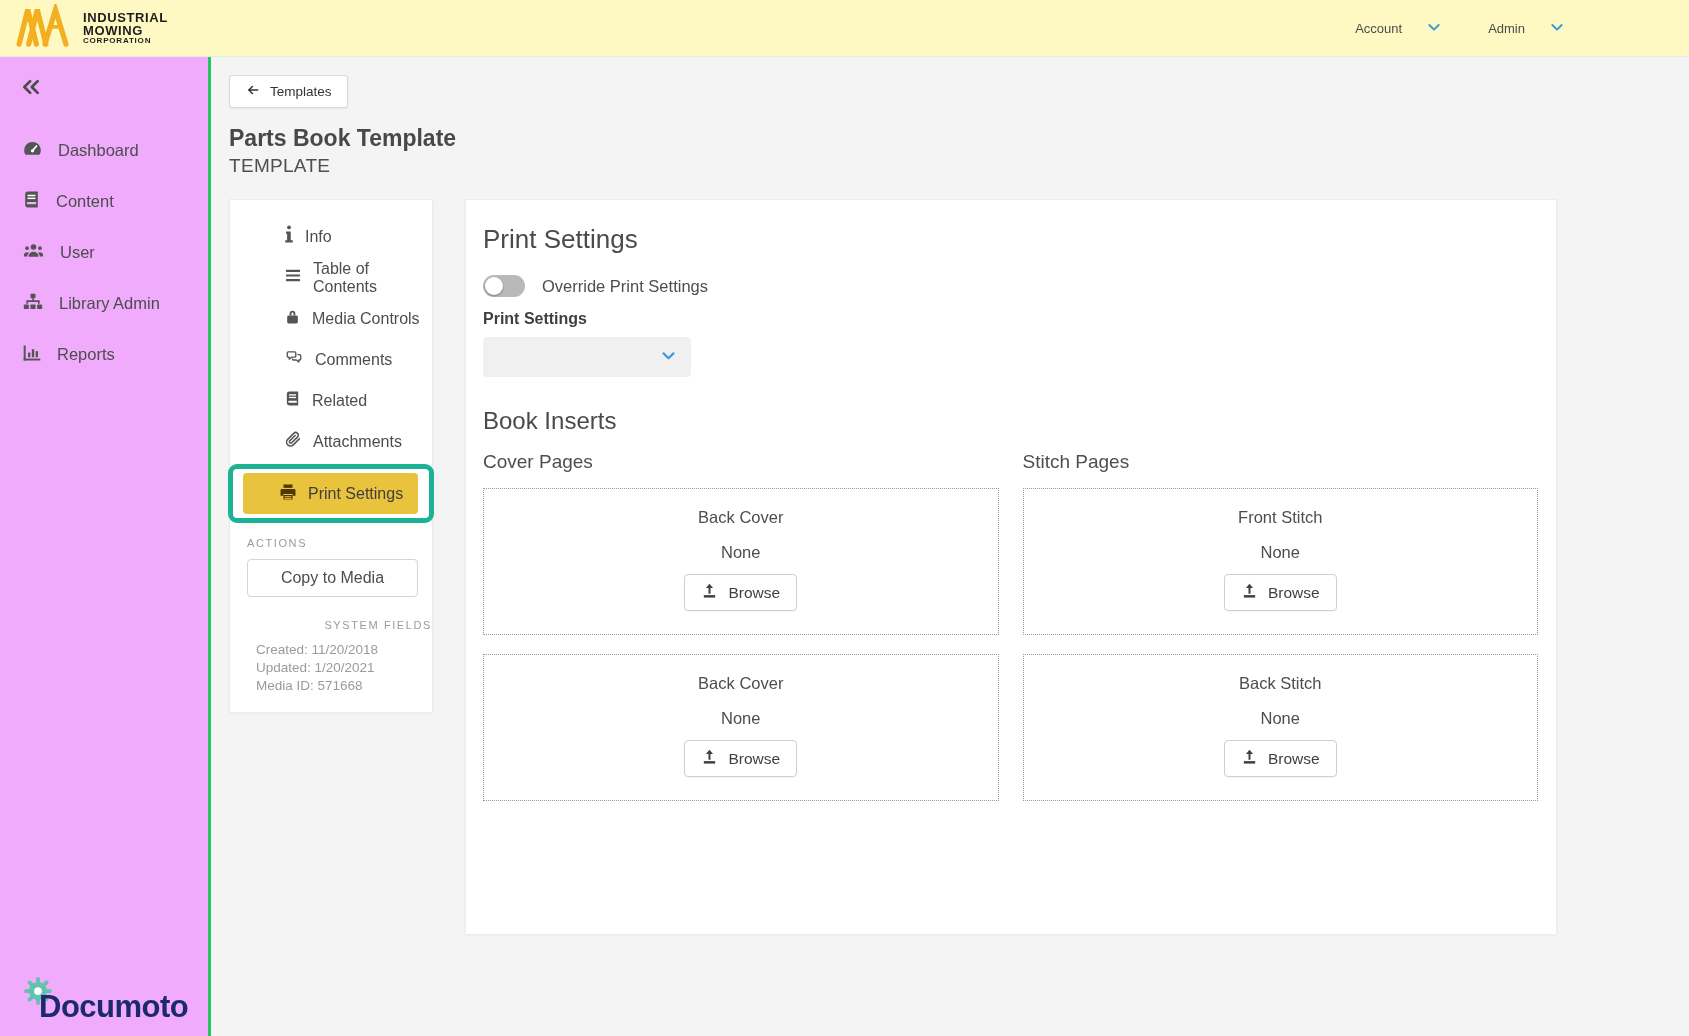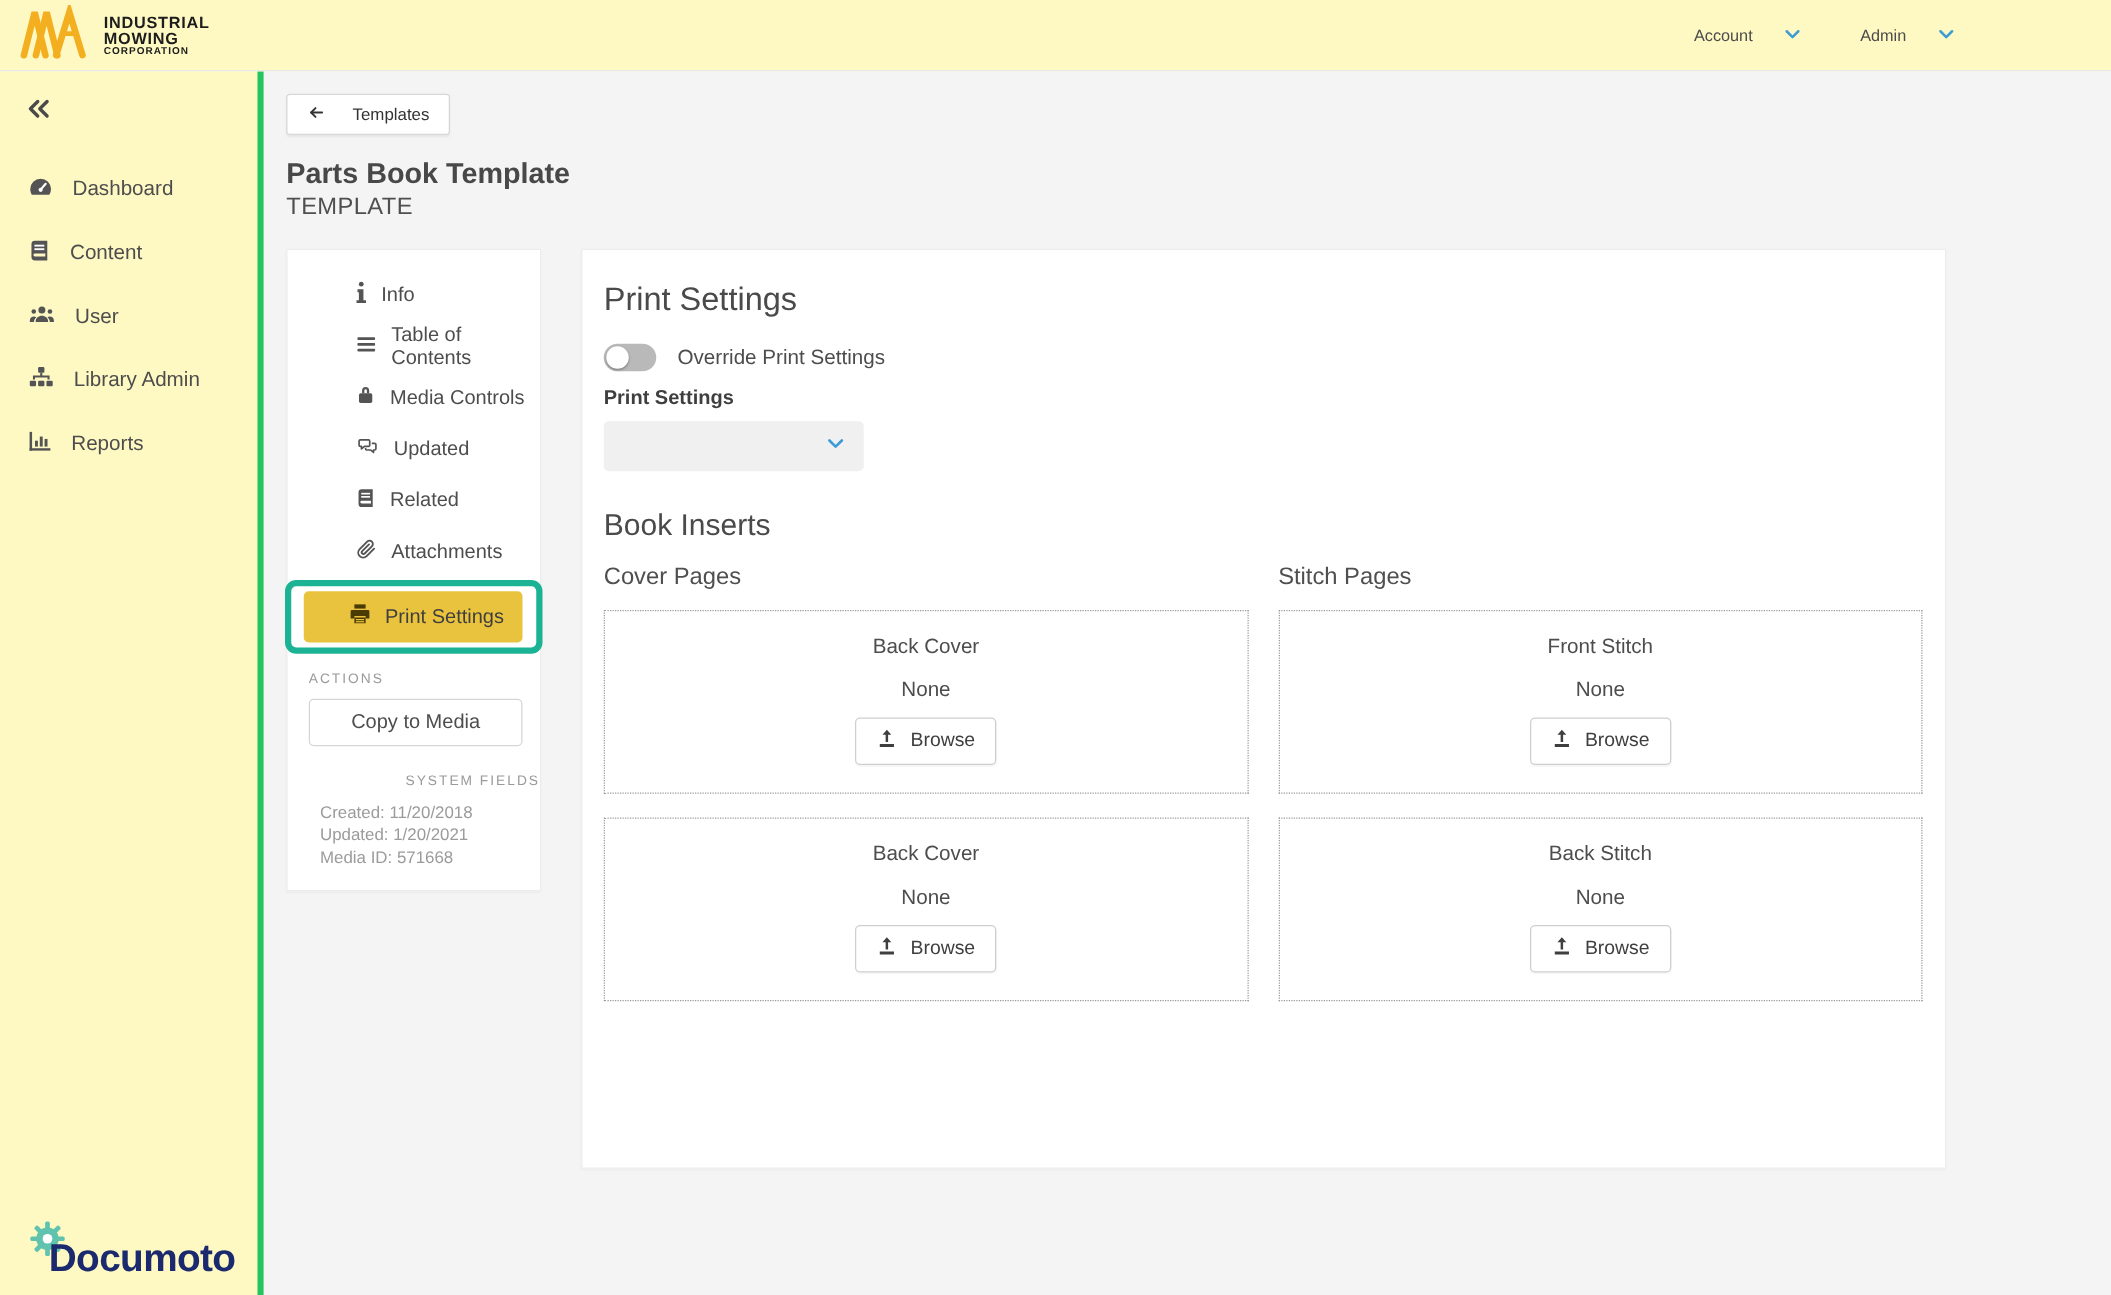--- a/index.html
+++ b/index.html
@@ -10,34 +10,34 @@
   .topbar { position:absolute; top:0; left:0; width:100%; height:57px; background:#fef9c3; border-bottom:1px solid #e9e9e9; display:flex; align-items:center; justify-content:space-between; padding:0 124px 0 15px; z-index:5; }
   .brand { display:flex; align-items:center; gap:10px; }
   .brand-text { line-height:1.02; color:#1d1d1d; }
   .brand-text .l1,.brand-text .l2 { font-size:13px; font-weight:700; letter-spacing:.6px; }
   .brand-text .l3 { font-size:8px; font-weight:700; letter-spacing:.8px; }
   .top-menu { display:flex; align-items:center; gap:46px; }
   .top-menu-item { display:flex; align-items:center; gap:24px; font-size:13px; color:#4b4b4b; cursor:pointer; }
   .chev-blue { color:#3d9bd6; }
 
   
-  .sidebar { position:absolute; top:57px; left:0; width:211px; height:979px; background:#fef9c3; border-right:5px solid #22c55e; }
+  .sidebar { position:absolute; top:57px; left:0; width:211px; height:979px; background:#f0abfc; border-right:3px solid #22c55e; }
   .collapse-btn { margin:20px 0 0 20px; color:#4a4a4a; cursor:pointer; width:24px; }
   .side-nav { margin-top:24px; }
   .side-item { display:flex; align-items:center; gap:15px; height:51px; padding-left:22px; font-size:16.5px; color:#4d4d4d; cursor:pointer; }
   .side-item svg { flex:0 0 auto; }
   .icon-g { color:#545454; }
 
   .documoto { position:absolute; left:13px; bottom:4px; width:190px; height:52px;text-align:right; }
   .documoto .gear { position:absolute; left:10px; top:-4px; }
   .documoto .word { position:absolute; left:26px; top:9px; font-size:31px; font-weight:700; color:#1b2a6e; letter-spacing:-0.5px; }
 
   
   .content { position:absolute; top:57px; left:211px; right:0; bottom:0; background:#f4f4f4; padding:18px 0 0 18px; }
-  .back-btn { display:inline-flex; align-items:center; gap:21px; background:#fff; border:1px solid #d8d8d8; border-radius:3px; box-shadow:0 1px 2px rgba(0,0,0,.06); padding:7px 15px; font-size:13.5px; color:#333; cursor:pointer; }
+  .back-btn { display:inline-flex; align-items:center; gap:9px; background:#fff; border:1px solid #d8d8d8; border-radius:3px; box-shadow:0 1px 2px rgba(0,0,0,.06); padding:7px 15px; font-size:13.5px; color:#333; cursor:pointer; }
   .page-title { margin-top:17px; font-size:23px; font-weight:700; color:#484848; }
   .page-subtitle { margin-top:3px; font-size:19px; color:#4f4f4f; letter-spacing:.3px; }
 
   .panes { display:flex; align-items:flex-start; gap:32px; margin-top:22px; }
 
   
   .detail-panel { width:204px; background:#fff; border:1px solid #ececec; box-shadow:0 1px 2px rgba(0,0,0,.04); padding:16px 0 18px 0; }
   .detail-item { display:flex; align-items:center; gap:11px; height:41px; padding-left:54px; font-size:16px; color:#4d4d4d; cursor:pointer; }
   .annotation { border:5px solid #1cb394; border-radius:9px; margin:2px -2px; padding:4px 11px 4px 10px; }
   .detail-item.active { background:#eac33e; border-radius:4px; height:41px; padding-left:36px; color:#3e3200; }
@@ -235,21 +235,21 @@
           </span>
           <span>Media Controls</span>
         </div>
         <div class="detail-item">
           <span class="icon-g">
             <svg width="20" height="17" viewBox="0 0 24 24" fill="none" stroke="currentColor" stroke-width="1.9" stroke-linejoin="round">
                 <path d="M2.5 5.4C2.5 4.6 3.1 4 3.9 4h9.2c.8 0 1.4.6 1.4 1.4v4.7c0 .8-.6 1.4-1.4 1.4H8.6l-3.4 2.8v-2.8H3.9c-.8 0-1.4-.6-1.4-1.4z"></path>
                 <path d="M16.8 8h3.3c.8 0 1.4.6 1.4 1.4v4.7c0 .8-.6 1.4-1.4 1.4h-1.3v2.8l-3.4-2.8h-4.2c-.8 0-1.4-.6-1.4-1.4v-.8"></path>
               </svg>
           </span>
-          <span>Updated</span>
+          <span>Comments</span>
         </div>
         <div class="detail-item">
           <span class="icon-g">
             <svg width="17" height="19" viewBox="0 0 24 24">
                 <path fill="currentColor" d="M19 2H7.5A3.5 3.5 0 0 0 4 5.5v13A3.5 3.5 0 0 0 7.5 22H20V2zm-1 16H7.5a1.5 1.5 0 0 1 0-3H18z"></path>
                 <rect x="7" y="6" width="10" height="1.9" fill="#fff"></rect>
                 <rect x="7" y="9.6" width="10" height="1.9" fill="#fff"></rect>
               </svg>
           </span>
           <span>Related</span>

